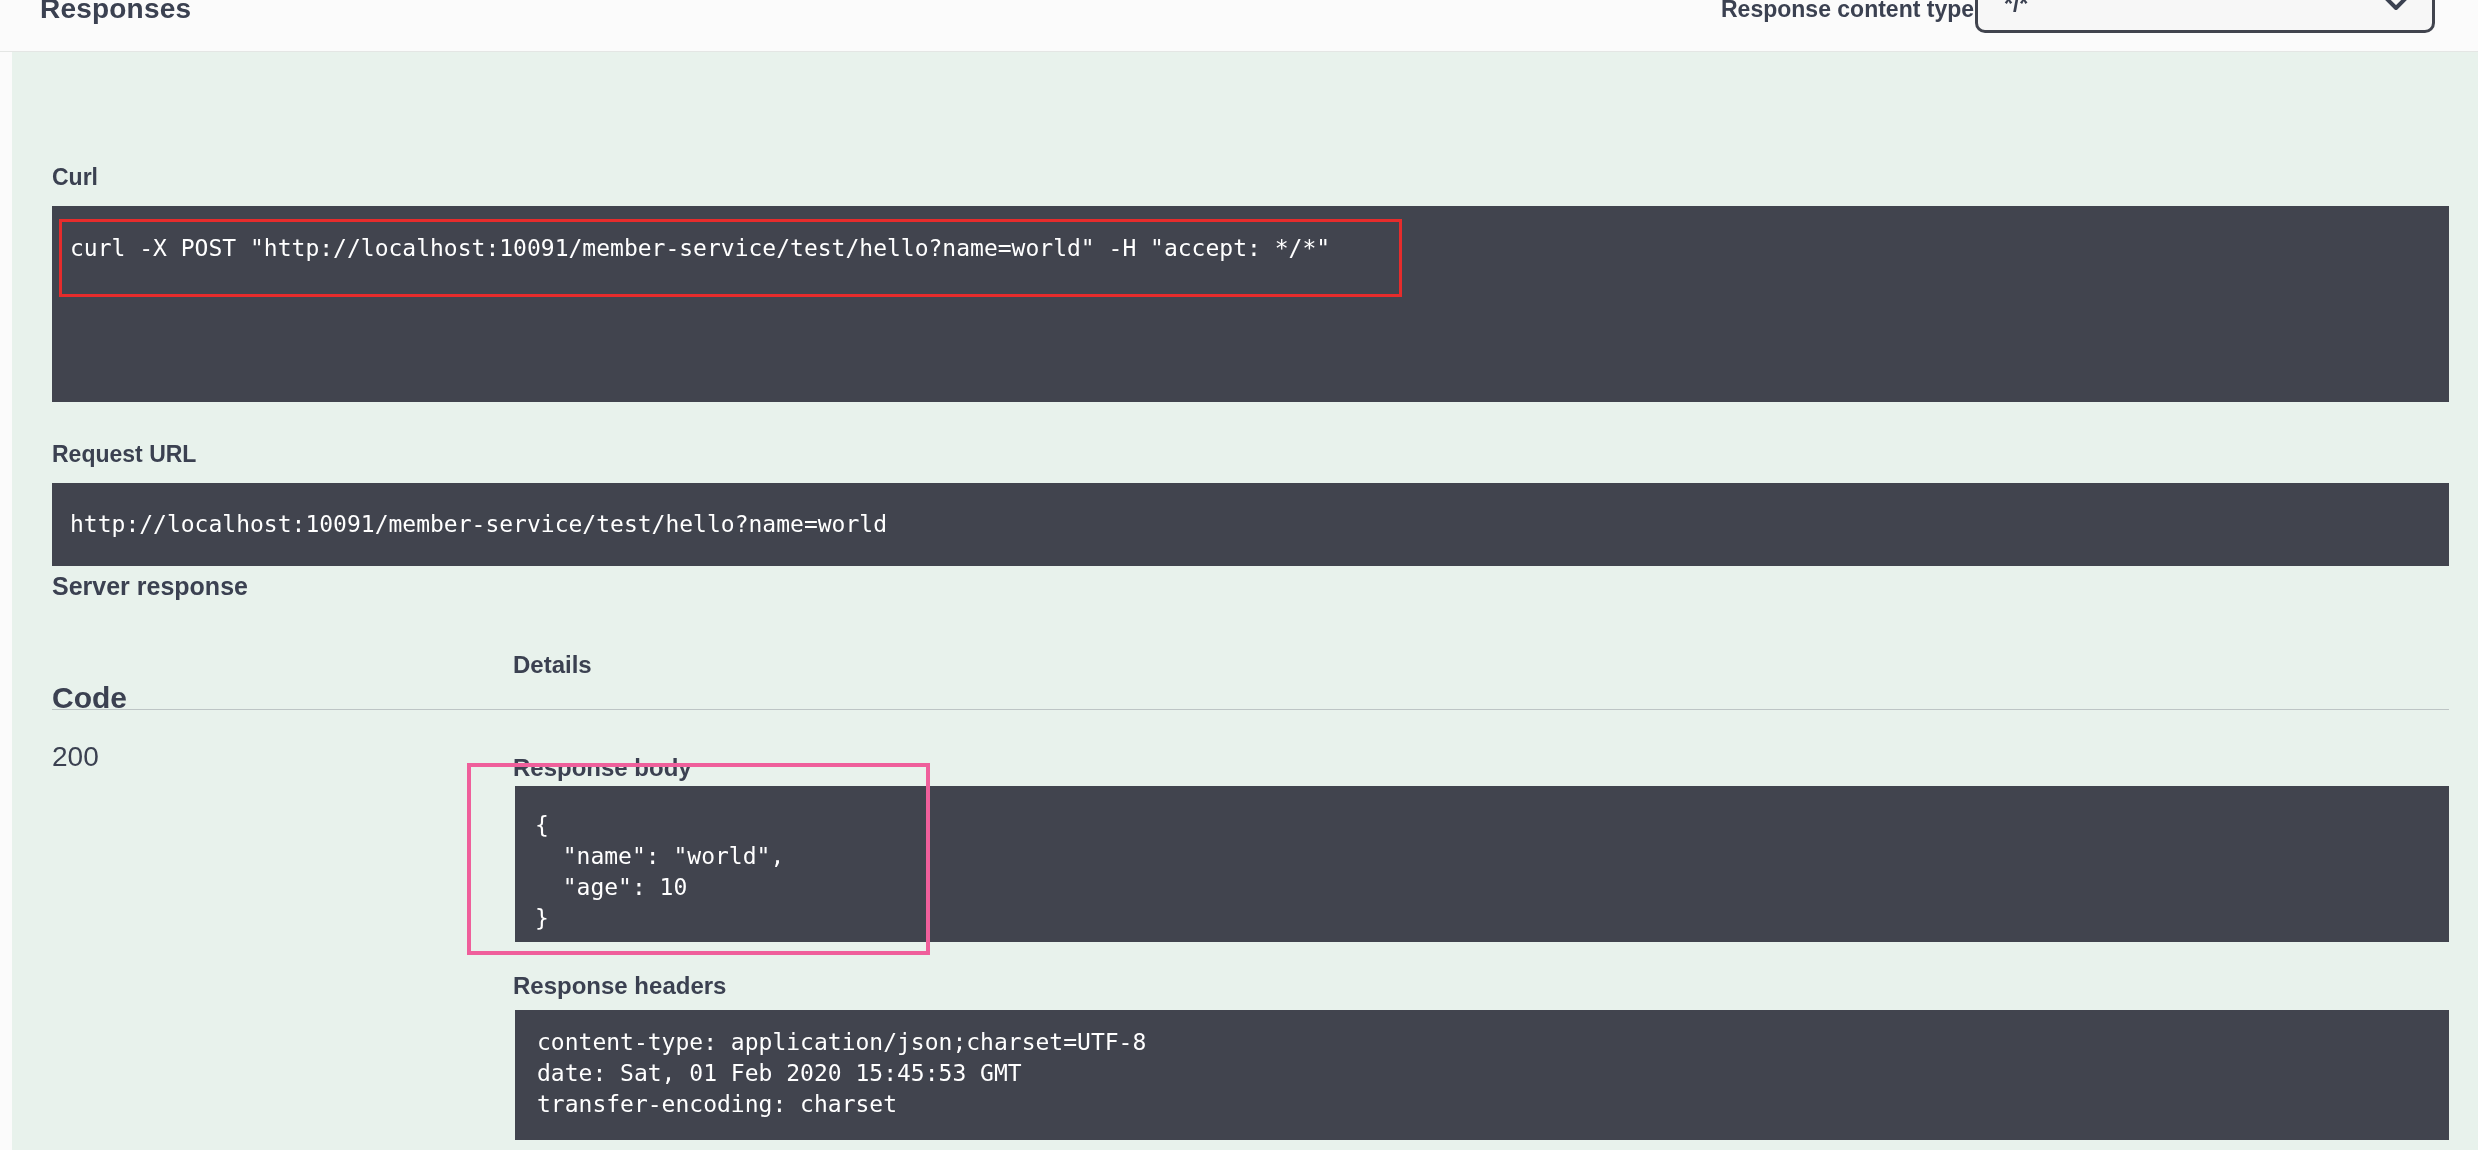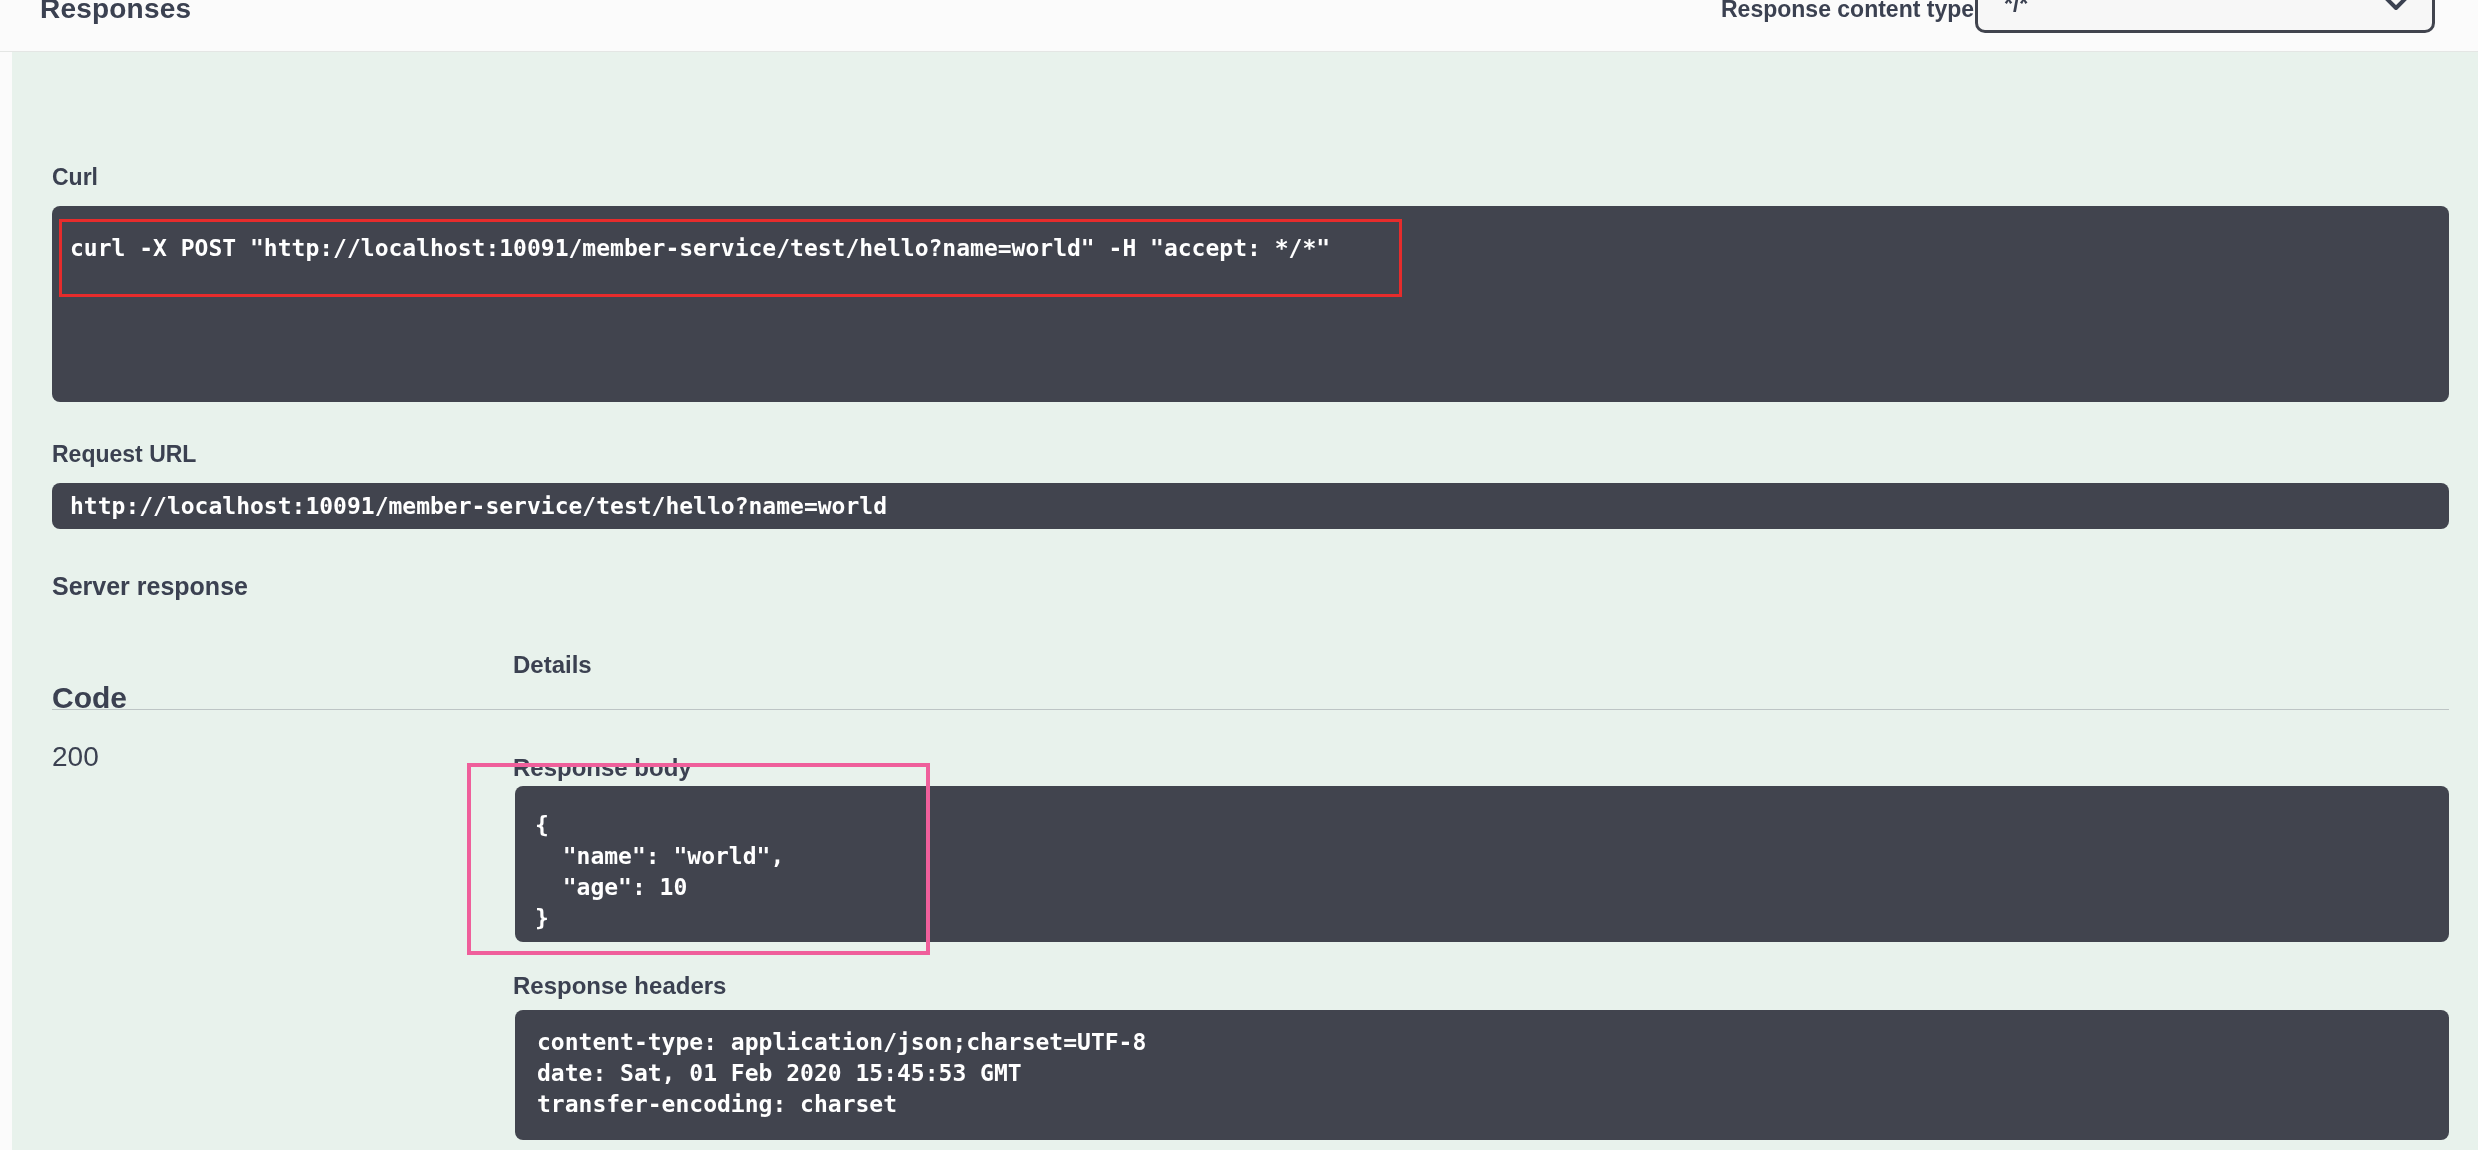--- a/index.html
+++ b/index.html
@@ -24,25 +24,25 @@
   .content-type-select{position:absolute;left:1975px;top:-24px;width:460px;height:57px;background:#f7f7f7;border:3px solid var(--block-bg);border-radius:10px;display:flex;align-items:center;justify-content:space-between;padding:0 22px 0 26px;cursor:pointer;}
   .content-type-value{font-size:23px;font-weight:700;color:var(--text-dark);}
   .chevron{flex:0 0 auto;}
 
   
   .panel{position:absolute;left:12px;top:52px;width:2472px;height:1098px;background:var(--panel-bg);border-right:3px solid var(--accent-green);}
 
   .sec-label{position:absolute;font-size:23px;font-weight:700;color:var(--text-dark);}
   .big-label{position:absolute;font-size:28px;font-weight:700;color:var(--text-dark);margin-top:38px;}
 
-  .code-block{position:absolute;background:var(--block-bg);border-radius:8px;color:var(--code-text);font-family:"DejaVu Sans Mono",monospace;font-weight:700;font-size:23px;}
+  .code-block{position:absolute;background:var(--block-bg);border-radius:0;color:var(--code-text);font-family:"DejaVu Sans Mono",monospace;font-weight:400;font-size:23px;}
   .code-line{display:block;white-space:pre;line-height:31px;}
 
   .curl-block{left:40px;top:154px;width:2397px;height:196px;padding:27px 20px 0 18px;}
-  .requrl-block{left:40px;top:431px;width:2397px;height:46px;padding:0 20px 0 18px;display:flex;align-items:center;}
+  .requrl-block{left:40px;top:431px;width:2397px;height:83px;padding:0 20px 0 18px;display:flex;align-items:center;}
   .requrl-block .code-line{line-height:65px;}
   .respbody-block{left:503px;top:734px;width:1934px;height:156px;padding:24px 20px 0 20px;}
   .respheaders-block{left:503px;top:958px;width:1934px;height:130px;padding:17px 20px 0 22px;}
 
   .annotation{position:absolute;background:transparent;z-index:6;}
   .red-rect{left:47px;top:167px;width:1343px;height:78px;border:3px solid var(--annotation-red);}
   .pink-rect{left:455px;top:711px;width:463px;height:192px;border:4px solid var(--annotation-pink);}
 
   .code-header{left:40px;top:591px;font-size:30px;}
   .details-header{left:501px;top:599px;font-size:24px;}

